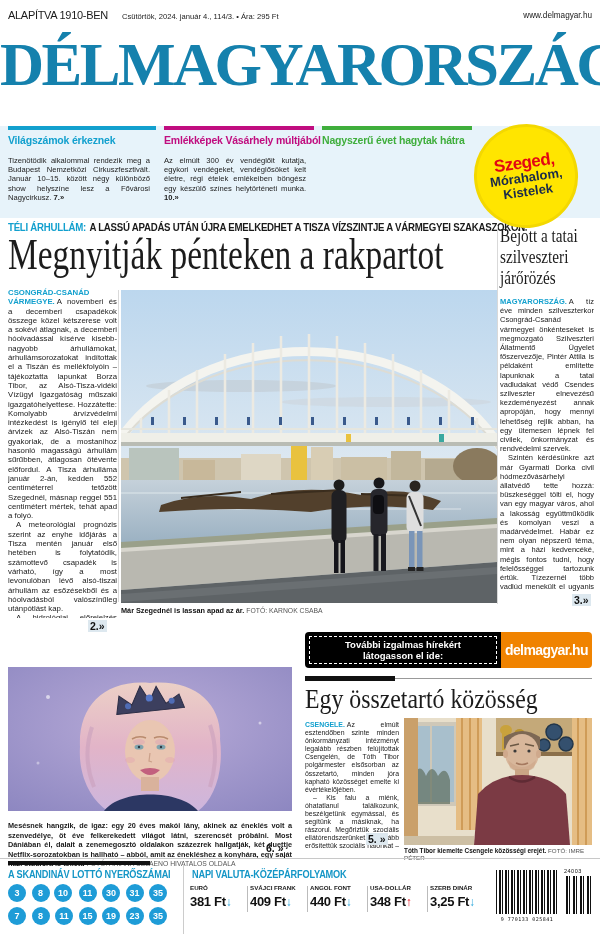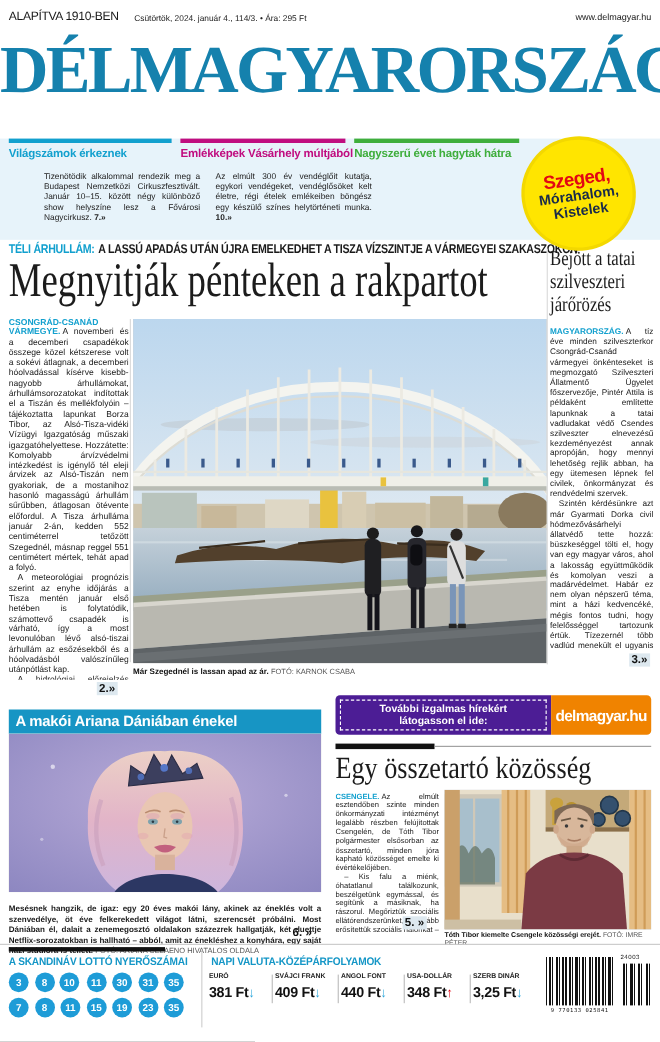--- a/index.html
+++ b/index.html
@@ -9,21 +9,21 @@
   
   .founded{left:8px;top:9px;font-size:11px;font-weight:normal;letter-spacing:-0.3px;}
   .dateline{left:122px;top:12px;font-size:7.6px;color:#222;}
   .website{right:8px;top:11px;font-size:8.2px;font-weight:normal;}
   .masthead{left:0;top:33px;width:600px;text-align:center;font-family:"Liberation Serif",serif;
             font-weight:bold;font-size:61px;letter-spacing:-2.5px;color:#1581ad;line-height:64px;}
   
   .strip{left:0;top:126px;width:600px;height:92px;background:#e7f3fa;}
   .cbar{position:absolute;top:0;height:4px;}
   .t-title{position:absolute;top:8px;font-size:10.5px;font-weight:bold;letter-spacing:-0.2px;}
-  .t-body{position:absolute;top:22px;width:142px;font-size:7.6px;line-height:9.4px;text-align:justify;color:#222;margin-left:32px;}
+  .t-body{position:absolute;top:22px;width:142px;font-size:7.6px;line-height:9.4px;text-align:justify;color:#222;}
   .t-body b{font-size:7.6px;}
   .sticker{left:474px;top:124px;width:104px;height:104px;border-radius:50%;background:#ffe500;
            border:3px solid #f3d800;box-sizing:border-box;transform:rotate(-8deg);
            display:flex;flex-direction:column;justify-content:center;align-items:center;z-index:5;}
   .stick1{color:#e30613;font-weight:bold;font-size:17px;line-height:17px;letter-spacing:-0.5px;}
   .stick2{color:#1a2b4a;font-weight:bold;font-size:13px;line-height:14px;}
   
   .kicker{left:8px;top:221px;font-size:11.5px;font-weight:bold;white-space:nowrap;
           transform:scaleX(0.84);transform-origin:left top;letter-spacing:-0.3px;}
   .kicker .k1{color:#12a0ce;margin-right:4px;}
@@ -41,21 +41,21 @@
   .pgbox{background:#dde8ef;padding:0 2px;}
   .vline{width:1px;background:#d9d9d9;}
   .caption{font-size:7.3px;font-weight:bold;color:#111;}
   .credit{font-weight:normal;font-size:6.8px;color:#555;}
   .photo{overflow:hidden;background:#ccc;}
   
   .arbar{left:8px;top:645px;width:284px;height:22px;background:#1795c4;color:#fff;font-weight:bold;
          font-size:13.5px;line-height:22px;padding-left:6px;box-sizing:border-box;letter-spacing:-0.2px;}
   .arcaption{left:8px;top:814px;width:284px;font-size:7.3px;line-height:9.4px;font-weight:bold;text-align:justify;}
   
-  .promo-blue{left:305px;top:632px;width:196px;height:36px;background:#4c1d95;border-radius:4px 0 0 4px;}
+  .promo-blue{left:305px;top:632px;width:196px;height:36px;background:#000000;border-radius:4px 0 0 4px;}
   .promo-dash{position:absolute;left:4px;top:4px;right:4px;bottom:4px;border:1.5px dashed #fff;
               display:flex;flex-direction:column;justify-content:center;align-items:center;
               color:#fff;font-weight:bold;font-size:9.5px;line-height:11px;}
   .promo-orange{left:501px;top:632px;width:91px;height:36px;background:#f08300;border-radius:0 4px 4px 0;
                color:#fff;font-weight:bold;font-size:14px;text-align:center;line-height:36px;letter-spacing:-0.6px;}
   
   .bar-black{background:#111;}
   .thinline{background:#999;height:1px;}
   .commhead{left:305px;top:683px;font-family:"Liberation Serif",serif;font-size:28px;white-space:nowrap;
             transform:scaleX(0.85);transform-origin:left top;color:#1b1b1b;}
@@ -227,21 +227,20 @@
     <span>Már Szegednél is lassan apad az ár.</span>
     <span class="credit">FOTÓ: KARNOK CSABA</span>
   </div>
 
   <div class="abs col rightcol">
     <p><span class="loc">MAGYARORSZÁG.</span><span>A tíz éve minden szilveszterkor Csongrád-Csanád vármegyei önkénteseket is megmozgató Szilveszteri Állatmentő Ügyelet főszervezője, Pintér Attila is példaként említette lapunknak a tatai vadludakat védő Csendes szilveszter elnevezésű kezdeményezést annak apropóján, hogy mennyi lehetőség rejlik abban, ha egy ütemesen lépnek fel civilek, önkormányzat és rendvédelmi szervek.</span></p>
     <p class="ind">Szintén kérdésünkre azt már Gyarmati Dorka civil hódmezővásárhelyi állatvédő tette hozzá: büszkeséggel tölti el, hogy van egy magyar város, ahol a lakosság együttműködik és komolyan veszi a madárvédelmet. Habár ez nem olyan népszerű téma, mint a házi kedvencéké, mégis fontos tudni, hogy felelősséggel tartozunk értük. Tízezernél több vadlúd menekült el ugyanis tavaly szilveszterkor a tatai Öreg-tóról. Idén aznap már délutántól járőröztek a Magyar Madártani és Természetvédelmi Egyesület, a Száz Völgy Természetvédelmi Egyesület, a Duna-Ipoly Nemzeti Park Igazgatóság, Tata Város Önkormányzata, az Által-ér Szövetség, a rendőrség, a polgárőrség és az előzetesen regisztrált önkéntesek részvételével.</p>
   </div>
   <div class="abs pgref pgbox" style="left:572px;top:594px">3.»</div>
 
-  <div class="abs arbar">A makói Ariana Dániában énekel</div>
   <div class="abs photo" style="left:8px;top:667px;width:284px;height:144px">
     <svg width="284" height="144" viewBox="0 0 284 144">
       <defs>
         <radialGradient id="abg" cx="0.5" cy="0.4" r="0.8">
           <stop offset="0" stop-color="#b8abd8"></stop>
             <stop offset="1" stop-color="#8c86c0"></stop>
         </radialGradient>
         <linearGradient id="hg" x1="0" y1="0" x2="0" y2="1">
           <stop offset="0" stop-color="#ecd0c6"></stop>
             <stop offset="0.5" stop-color="#e2b4c8"></stop>

